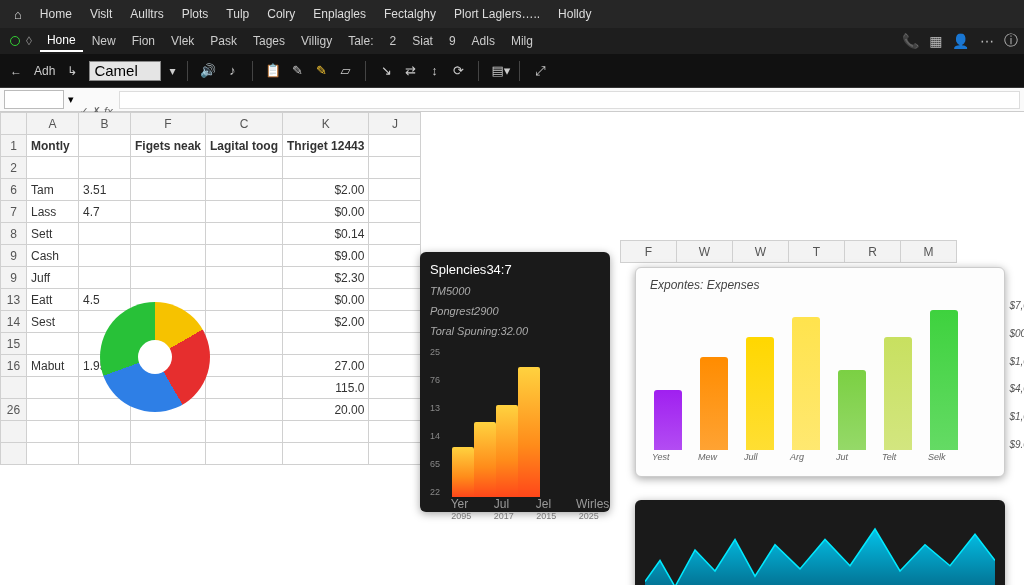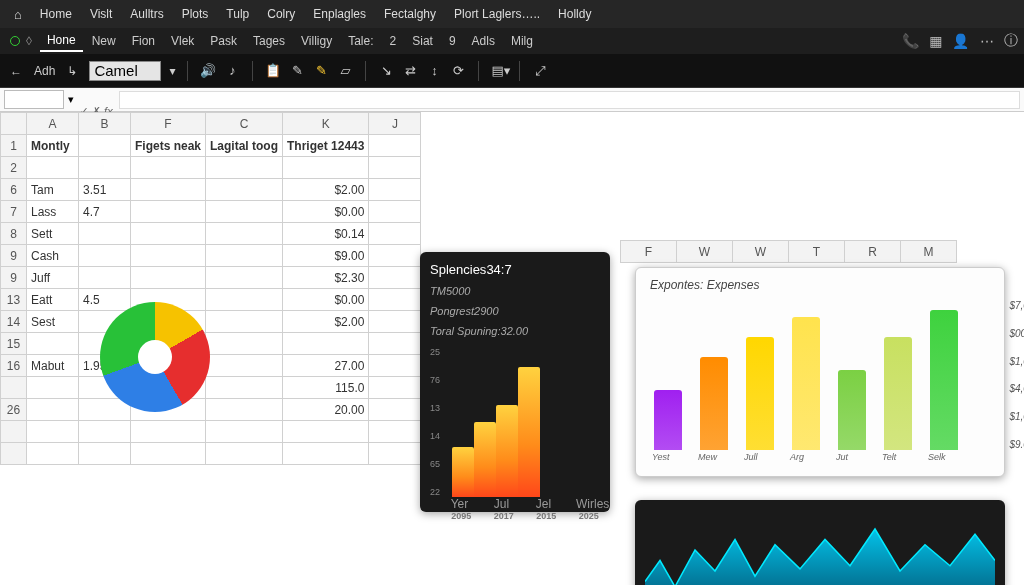--- a/index.html
+++ b/index.html
@@ -51,21 +51,21 @@
 
 .splencies { top:140px; left:420px; width:190px; height:260px; padding:10px; font-size:11px; }
 .splencies .row { display:flex; justify-content:flex-start; margin:8px 0; color:#aaa;font-style:italic; }
 .splencies .title { color:#fff; font-size:13px; margin-bottom:4px; display:flex; justify-content:flex-start;}
 .barset { position:relative; height:150px; margin-top:10px; display:flex; align-items:flex-end; padding:0 4px 0 22px;}
 .barset .bar { width:22px; border-radius:2px 2px 0 0;
   background:linear-gradient(180deg,#ffd23f 0%,#ff8c1a 60%,#ff471a 100%); }
 .barset .ylabels { position:absolute; left:0; top:0; bottom:0; display:flex; flex-direction:column; justify-content:space-between; font-size:9px; color:#888; }
 .xlabels { display:flex; gap:23px; padding-left:20px; font-size:12px; color:#999; }
 .xlabels span { width:24px; text-align:center; }
-.xlabels2 { display:flex; gap:20px; padding-left:20px; font-size:9px; color:#777;font-weight:bold; }
+.xlabels2 { display:flex; gap:20px; padding-left:20px; font-size:9px; color:#777; }
 .xlabels2 span { width:24px; text-align:center; }
 
 .expenses { top:155px; left:635px; width:370px; height:210px; padding:10px 14px 6px 14px; }
 .expenses .title { font-size:12px; color:#444; }
 .expenses .bars { position:relative; height:150px; display:flex; align-items:flex-end; gap:18px; padding:0 4px 0 4px; margin-top:8px;}
 .expenses .bar { width:28px; border-radius:3px 3px 0 0; }
 .expenses .yaxis { position:absolute; right:-50px; top:0; height:100%; display:flex; flex-direction:column; justify-content:space-between; font-size:10px; color:#555; text-align:left; padding-left:6px;}
 .expenses .xl { display:flex; gap:18px; font-size:9px; color:#666; padding-left:2px; margin-top:2px;}
 .expenses .xl span { width:28px; text-align:left; }
 

